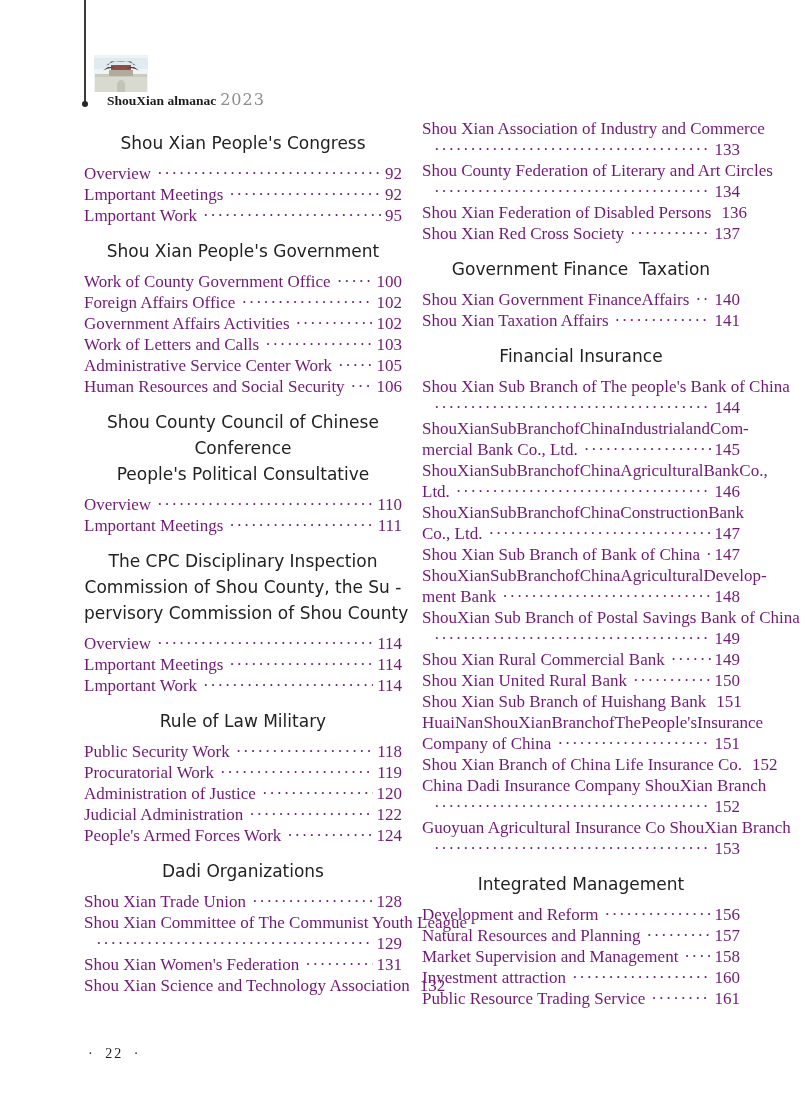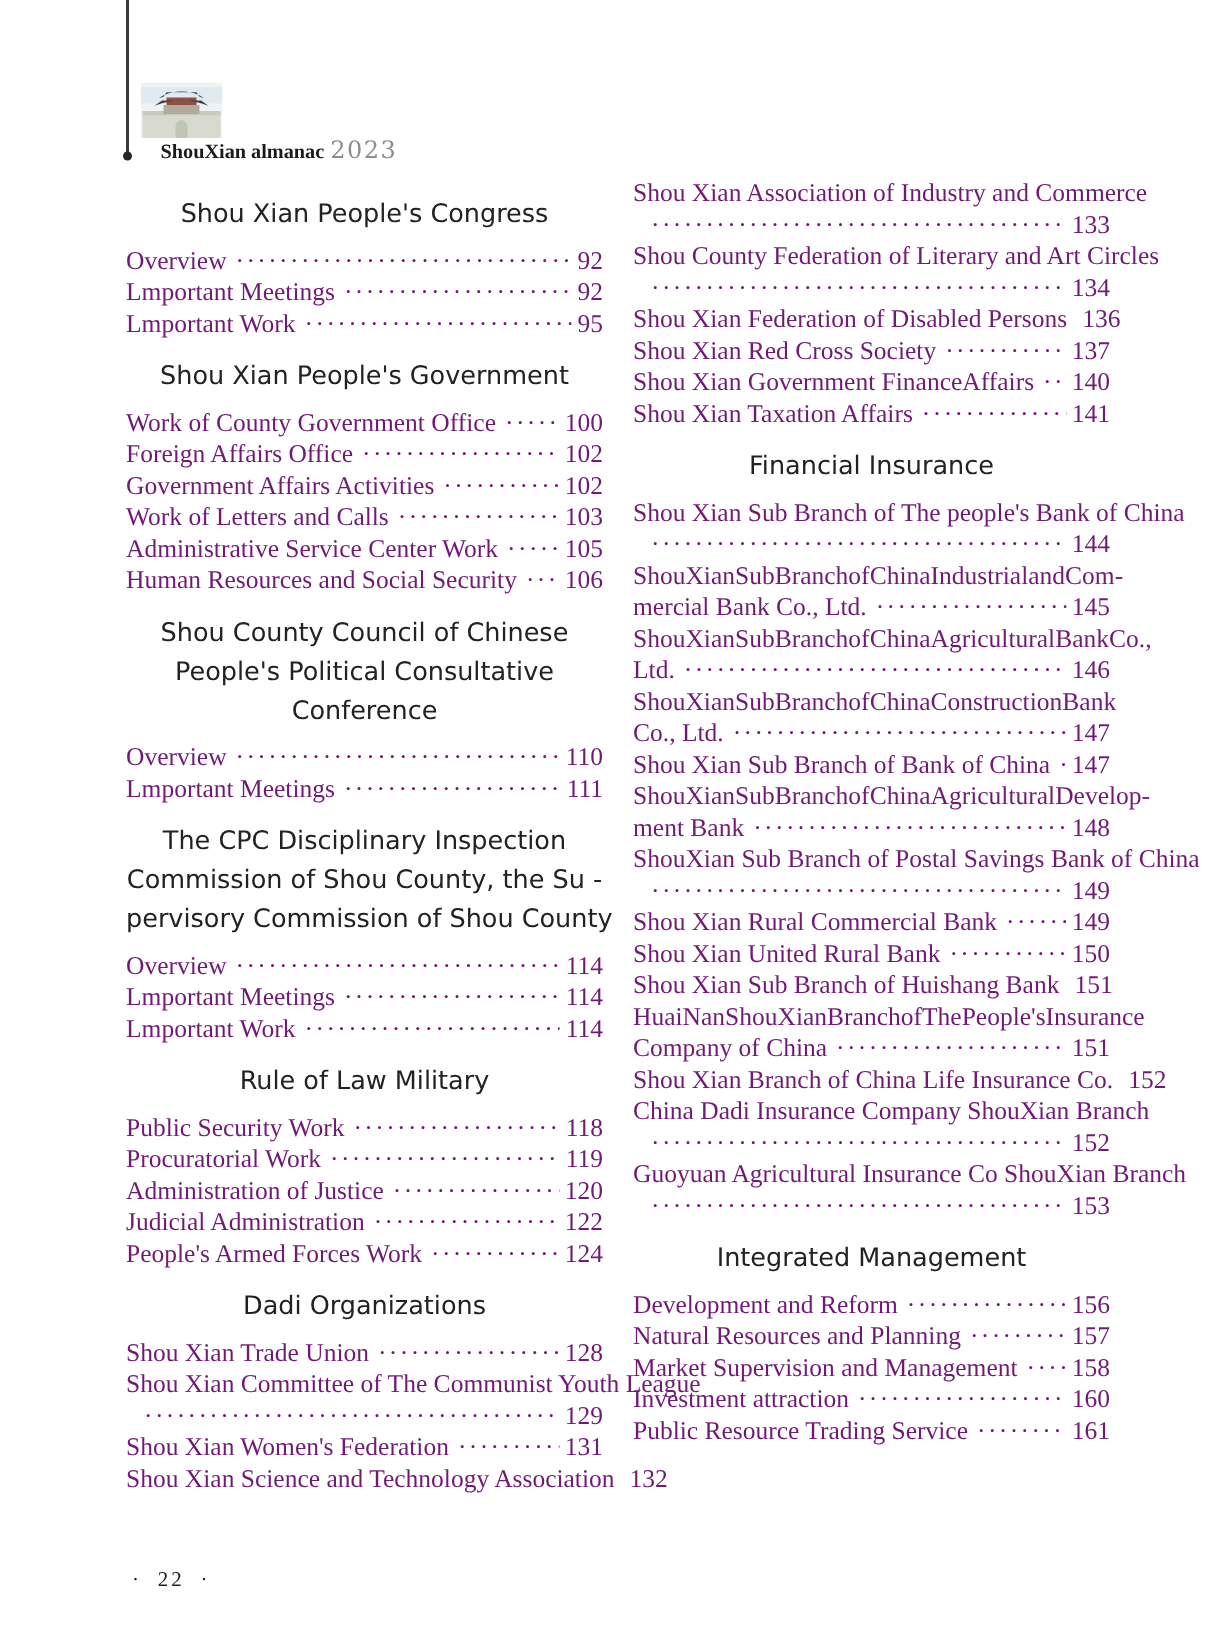--- a/index.html
+++ b/index.html
@@ -126,22 +126,22 @@
       </div>
       <div class="entry">
         <div class="lastline">
           <span class="t">Human Resources and Social Security</span>
           <span class="dots"></span>
           <span class="pg">106</span>
         </div>
       </div>
       <div class="heading">
         <div class="hline">Shou County Council of Chinese</div>
+        <div class="hline">Conference</div>
         <div class="hline">People's Political Consultative</div>
-        <div class="hline">Conference</div>
       </div>
       <div class="entry">
         <div class="lastline">
           <span class="t">Overview</span>
           <span class="dots"></span>
           <span class="pg">110</span>
         </div>
       </div>
       <div class="entry">
         <div class="lastline">
@@ -270,20 +270,23 @@
           <span class="dots"></span>
           <span class="pg">136</span>
         </div>
       </div>
       <div class="entry">
         <div class="lastline">
           <span class="t">Shou Xian Red Cross Society</span>
           <span class="dots"></span>
           <span class="pg">137</span>
         </div>
+      </div>
+      <div class="heading">
+        <div class="hline">Government Finance  Taxation</div>
       </div>
       <div class="entry">
         <div class="lastline">
           <span class="t">Shou Xian Government FinanceAffairs</span>
           <span class="dots"></span>
           <span class="pg">140</span>
         </div>
       </div>
       <div class="entry">
         <div class="lastline">

